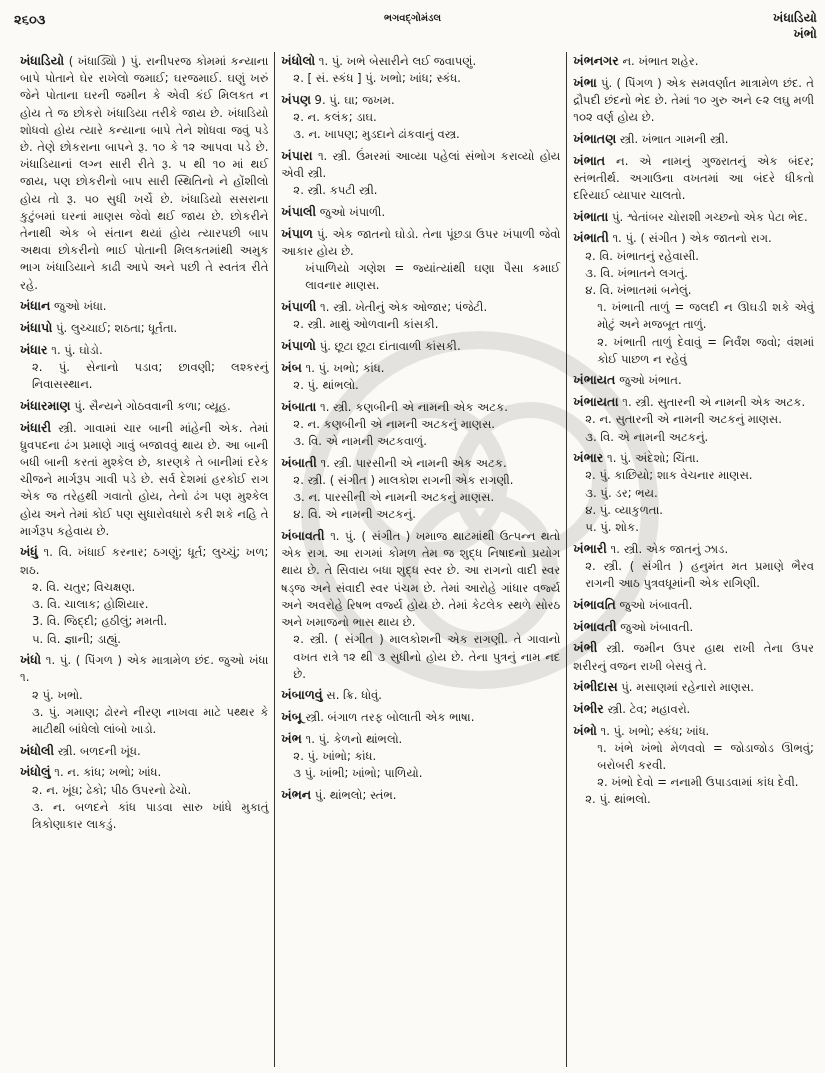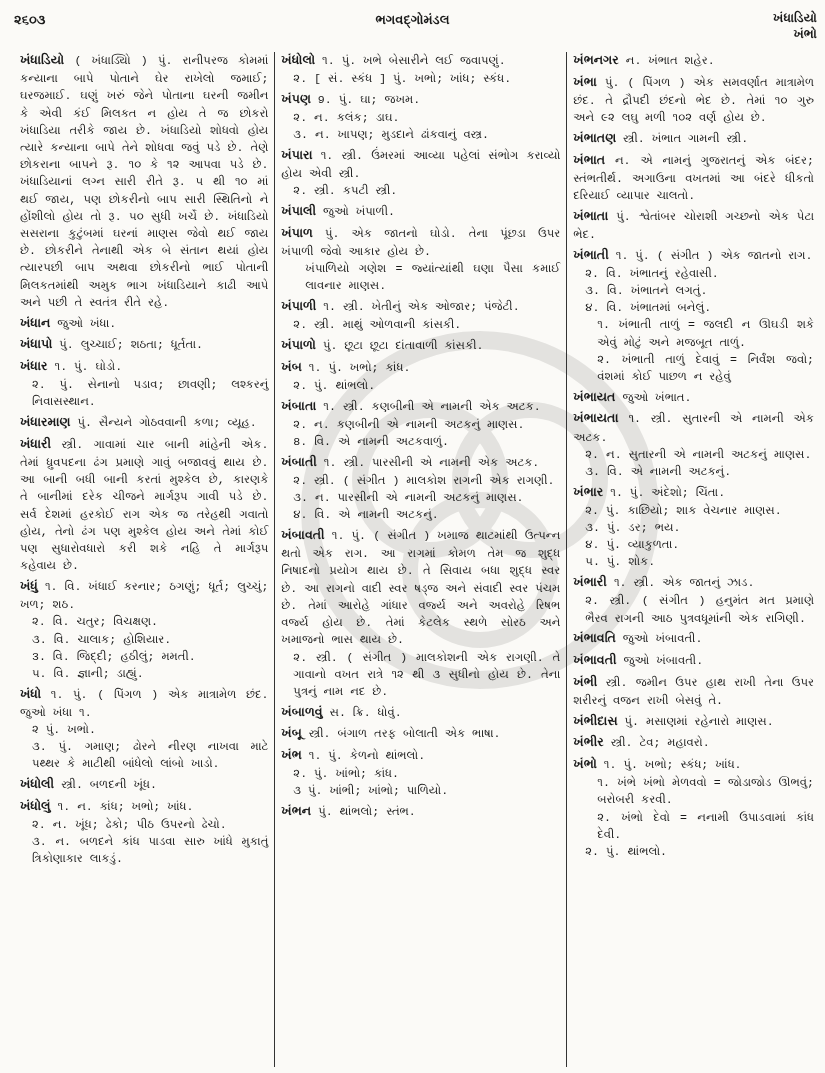--- a/index.html
+++ b/index.html
@@ -10,34 +10,34 @@
     position:relative;
   }
   .watermark {
     position:absolute; left:300px; top:330px; width:360px; height:360px;
     pointer-events:none; opacity:0.09;
   }
   .header {
     position:absolute; left:0; top:0; width:825px; height:50px;padding-left:6px;
   }
   .page-num { position:absolute; left:14px; top:12px; font-size:13px; font-weight:bold; }
-  .running-title { position:absolute; left:0; width:825px; top:12px; text-align:center; font-size:13px; font-weight:bold; }
+  .running-title { position:absolute; left:0; width:825px; top:12px; text-align:center; font-size:10px; font-weight:bold; }
   .guide { position:absolute; right:14px; top:10px; text-align:right; font-size:12.5px; font-weight:bold; line-height:16px; }
   .columns {
     position:absolute; top:52px; left:14px; width:806px; height:1015px;
     display:flex;
   }
   .col {
     box-sizing:border-box; padding:0 6px; font-size:11.6px; line-height:17.2px;
     overflow:hidden;
   }
   .col1 { width:272px; }
   .col2 { width:306px; border-left:1.5px solid #333; border-right:1.5px solid #333; }
   .col3 { width:264px; }
-  .entry { margin:0 0 3.5px 0; text-align:justify;font-family:Liberation Mono, monospace; }
+  .entry { margin:0 0 3.5px 0; text-align:justify; }
   .hw { font-weight:bold; font-size:12.6px; }
   .sense { padding-left:12px; }
   .idiom { padding-left:24px; }
 </style>
 </head>
 <body>
 
 <svg class="watermark" viewBox="0 0 360 360">
   <circle cx="180" cy="180" r="170" fill="none" stroke="#000" stroke-width="18"></circle>
   <circle cx="130" cy="150" r="70" fill="none" stroke="#000" stroke-width="16"></circle>
@@ -69,21 +69,21 @@
     </div>
   <div class="col col2">
       <div class="entry"><span class="hw">ખંધોલો</span><span> ૧. પું. ખભે બેસારીને લઈ જવાપણું.</span><div class="sense">૨. [ સં. સ્કંધ ] પું. ખભો; ખાંધ; સ્કંધ.</div></div>
       <div class="entry"><span class="hw">ખંપણ</span><span> 9. પું. ઘા; જખમ.</span><div class="sense">૨. ન. કલંક; ડાઘ.</div><div class="sense">૩. ન. ખાપણ; મુડદાને ઢાંકવાનું વસ્ત્ર.</div></div>
       <div class="entry"><span class="hw">ખંપારા</span><span> ૧. સ્ત્રી. ઉંમરમાં આવ્યા પહેલાં સંભોગ કરાવ્યો હોય એવી સ્ત્રી.</span><div class="sense">૨. સ્ત્રી. કપટી સ્ત્રી.</div></div>
       <div class="entry"><span class="hw">ખંપાલી</span><span> જુઓ ખંપાળી.</span></div>
       <div class="entry"><span class="hw">ખંપાળ</span><span> પું. એક જાતનો ઘોડો. તેના પૂંછડા ઉપર ખંપાળી જેવો આકાર હોય છે.</span><div class="idiom">ખંપાળિયો ગણેશ = જ્યાંત્યાંથી ઘણા પૈસા કમાઈ લાવનાર માણસ.</div></div>
       <div class="entry"><span class="hw">ખંપાળી</span><span> ૧. સ્ત્રી. ખેતીનું એક ઓજાર; પંજેટી.</span><div class="sense">૨. સ્ત્રી. માથું ઓળવાની કાંસકી.</div></div>
       <div class="entry"><span class="hw">ખંપાળો</span><span> પું. છૂટા છૂટા દાંતાવાળી કાંસકી.</span></div>
       <div class="entry"><span class="hw">ખંબ</span><span> ૧. પું. ખભો; કાંધ.</span><div class="sense">૨. પું. થાંભલો.</div></div>
-      <div class="entry"><span class="hw">ખંબાતા</span><span> ૧. સ્ત્રી. કણબીની એ નામની એક અટક.</span><div class="sense">૨. ન. કણબીની એ નામની અટકનું માણસ.</div><div class="sense">8. વિ. એ નામની અટકવાળું.</div></div>
+      <div class="entry"><span class="hw">ખંબાતા</span><span> ૧. સ્ત્રી. કણબીની એ નામની એક અટક.</span><div class="sense">૨. ન. કણબીની એ નામની અટકનું માણસ.</div><div class="sense">૩. વિ. એ નામની અટકવાળું.</div></div>
       <div class="entry"><span class="hw">ખંબાતી</span><span> ૧. સ્ત્રી. પારસીની એ નામની એક અટક.</span><div class="sense">૨. સ્ત્રી. ( સંગીત ) માલકોશ રાગની એક રાગણી.</div><div class="sense">૩. ન. પારસીની એ નામની અટકનું માણસ.</div><div class="sense">૪. વિ. એ નામની અટકનું.</div></div>
       <div class="entry"><span class="hw">ખંબાવતી</span><span> ૧. પું. ( સંગીત ) ખમાજ થાટમાંથી ઉત્પન્ન થતો એક રાગ. આ રાગમાં કોમળ તેમ જ શુદ્ધ નિષાદનો પ્રયોગ થાય છે. તે સિવાય બધા શુદ્ધ સ્વર છે. આ રાગનો વાદી સ્વર ષડ્જ અને સંવાદી સ્વર પંચમ છે. તેમાં આરોહે ગાંધાર વર્જ્ય અને અવરોહે રિષભ વર્જ્ય હોય છે. તેમાં કેટલેક સ્થળે સોરઠ અને ખમાજનો ભાસ થાય છે.</span><div class="sense">૨. સ્ત્રી. ( સંગીત ) માલકોશની એક રાગણી. તે ગાવાનો વખત રાત્રે ૧૨ થી ૩ સુધીનો હોય છે. તેના પુત્રનું નામ નદ છે.</div></div>
       <div class="entry"><span class="hw">ખંબાળવું</span><span> સ. ક્રિ. ધોવું.</span></div>
       <div class="entry"><span class="hw">ખંબૂ</span><span> સ્ત્રી. બંગાળ તરફ બોલાતી એક ભાષા.</span></div>
       <div class="entry"><span class="hw">ખંભ</span><span> ૧. પું. કેળનો થાંભલો.</span><div class="sense">૨. પું. ખાંભો; કાંધ.</div><div class="sense">૩ પું. ખાંભી; ખાંભો; પાળિયો.</div></div>
       <div class="entry"><span class="hw">ખંભન</span><span> પું. થાંભલો; સ્તંભ.</span></div>
     </div>
   <div class="col col3">
       <div class="entry"><span class="hw">ખંભનગર</span><span> ન. ખંભાત શહેર.</span></div>
       <div class="entry"><span class="hw">ખંભા</span><span> પું. ( પિંગળ ) એક સમવર્ણાત માત્રામેળ છંદ. તે દ્રૌપદી છંદનો ભેદ છે. તેમાં ૧૦ ગુરુ અને ૯૨ લઘુ મળી ૧૦૨ વર્ણ હોય છે.</span></div>

